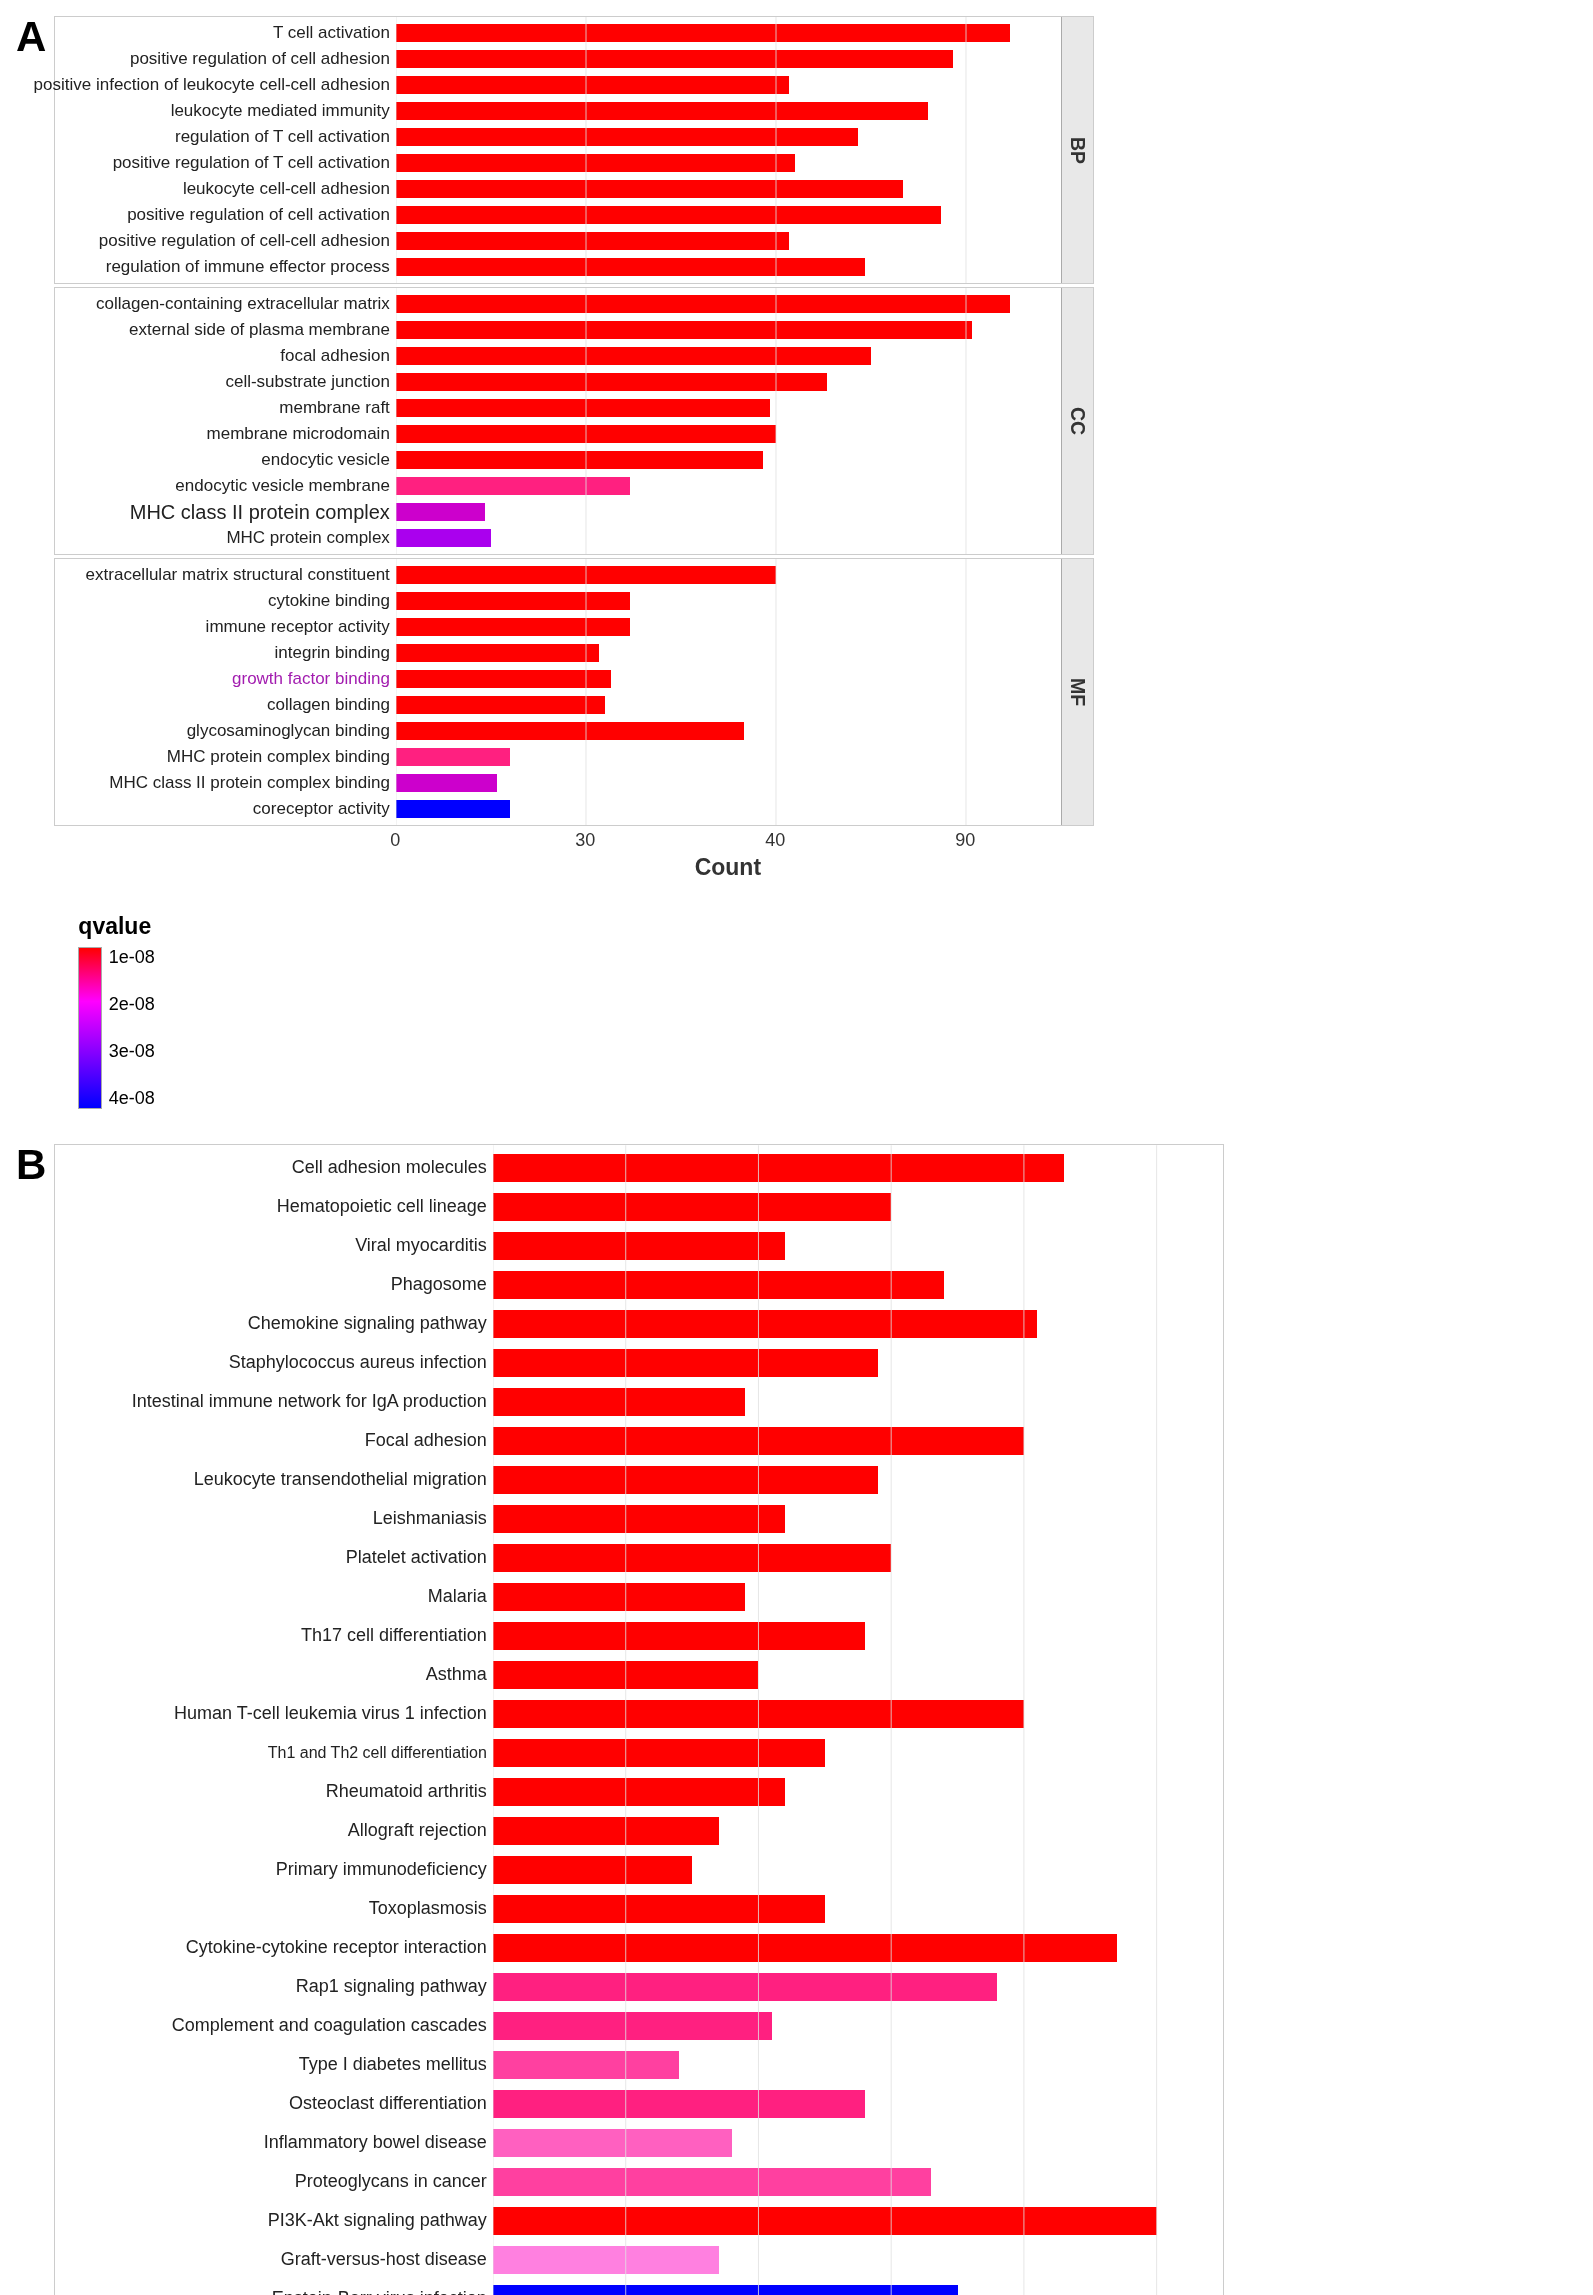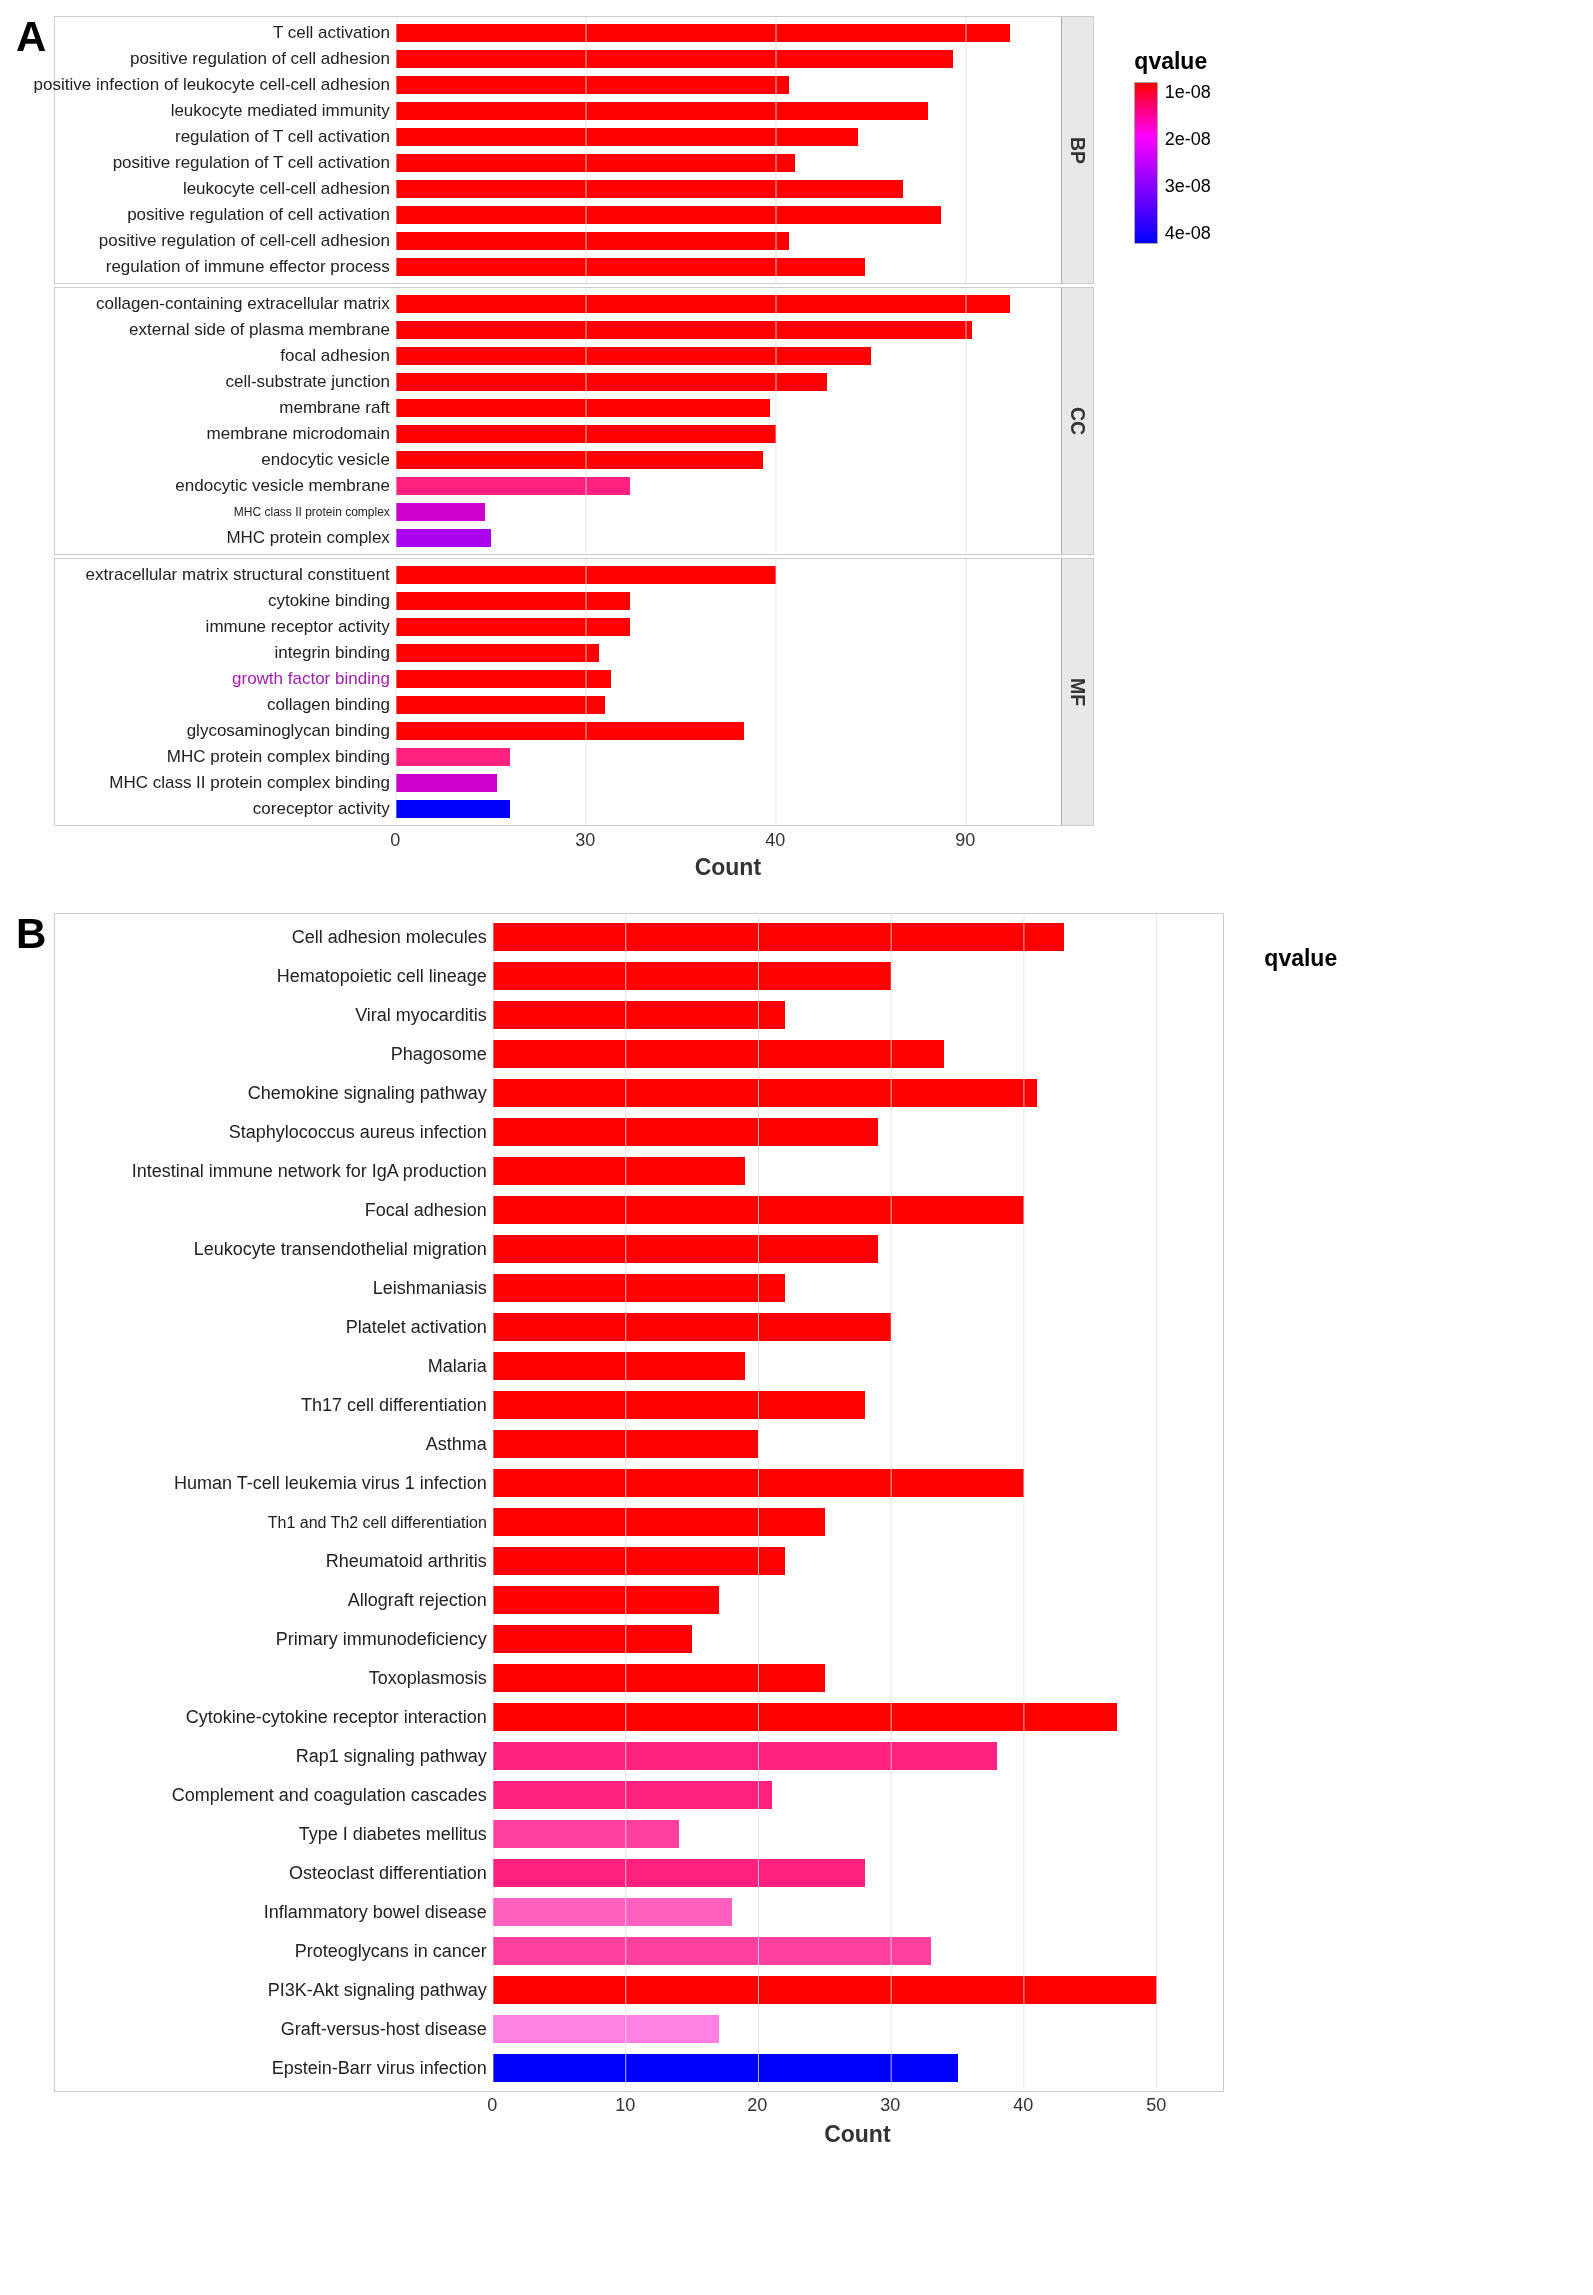--- a/index.html
+++ b/index.html
@@ -22,23 +22,23 @@
     }
     .panel-label {
       font-size: 42px;
       font-weight: bold;
       margin-right: 8px;
       margin-top: 0;
       line-height: 1;
     }
     .chart-area {
       display: flex;
+      flex-direction: column;
       align-items: flex-start;
       flex: 1;
-      gap: 16px;
     }
     .legend {
       display: flex;
       flex-direction: column;
       align-items: flex-start;
       margin-left: 24px;
       padding-top: 32px;
     }
     .legend-title {
       font-size: 23px;
@@ -132,21 +132,21 @@
           <div style="display: flex; flex-direction: row; border: 0.8px solid rgb(204, 204, 204); margin-bottom: 2.4px; background: white;">
             <div style="display: flex; flex-direction: column; justify-content: space-around; align-items: flex-end; padding-right: 6.5px; width: 341px; padding-top: 3.2px; padding-bottom: 3.2px;">
               <div style="font-size: 17px; color: rgb(34, 34, 34); white-space: nowrap; text-align: right; height: 26px; line-height: 26px;">collagen-containing extracellular matrix</div>
               <div style="font-size: 17px; color: rgb(34, 34, 34); white-space: nowrap; text-align: right; height: 26px; line-height: 26px;">external side of plasma membrane</div>
               <div style="font-size: 17px; color: rgb(34, 34, 34); white-space: nowrap; text-align: right; height: 26px; line-height: 26px;">focal adhesion</div>
               <div style="font-size: 17px; color: rgb(34, 34, 34); white-space: nowrap; text-align: right; height: 26px; line-height: 26px;">cell-substrate junction</div>
               <div style="font-size: 17px; color: rgb(34, 34, 34); white-space: nowrap; text-align: right; height: 26px; line-height: 26px;">membrane raft</div>
               <div style="font-size: 17px; color: rgb(34, 34, 34); white-space: nowrap; text-align: right; height: 26px; line-height: 26px;">membrane microdomain</div>
               <div style="font-size: 17px; color: rgb(34, 34, 34); white-space: nowrap; text-align: right; height: 26px; line-height: 26px;">endocytic vesicle</div>
               <div style="font-size: 17px; color: rgb(34, 34, 34); white-space: nowrap; text-align: right; height: 26px; line-height: 26px;">endocytic vesicle membrane</div>
-              <div style="font-size: 12px; color: rgb(34, 34, 34); white-space: nowrap; text-align: right; height: 26px; line-height: 26px;">MHC class II protein complex</div>
+              <div style="font-size: 20px; color: rgb(34, 34, 34); white-space: nowrap; text-align: right; height: 26px; line-height: 26px;">MHC class II protein complex</div>
               <div style="font-size: 17px; color: rgb(34, 34, 34); white-space: nowrap; text-align: right; height: 26px; line-height: 26px;">MHC protein complex</div>
             </div>
             <div style="display: flex; flex-direction: column; padding: 3.2px 0px; width: 665px; position: relative; background: white;">
               <svg width="665" height="266" style="position: absolute; top: 0px; left: 0px; width: 665px; height: 266px; pointer-events: none;" viewBox="0 0 820 328">
                 <line x1="0" x2="0" y1="0" y2="328" stroke="#e0e0e0" stroke-width="1"></line>
                 <line x1="234.28571428571428" x2="234.28571428571428" y1="0" y2="328" stroke="#e0e0e0" stroke-width="1"></line>
                 <line x1="468.57142857142856" x2="468.57142857142856" y1="0" y2="328" stroke="#e0e0e0" stroke-width="1"></line>
                 <line x1="702.8571428571428" x2="702.8571428571428" y1="0" y2="328" stroke="#e0e0e0" stroke-width="1"></line>
               </svg>
               <div style="display: flex; flex-direction: row; align-items: center; height: 26px;">

